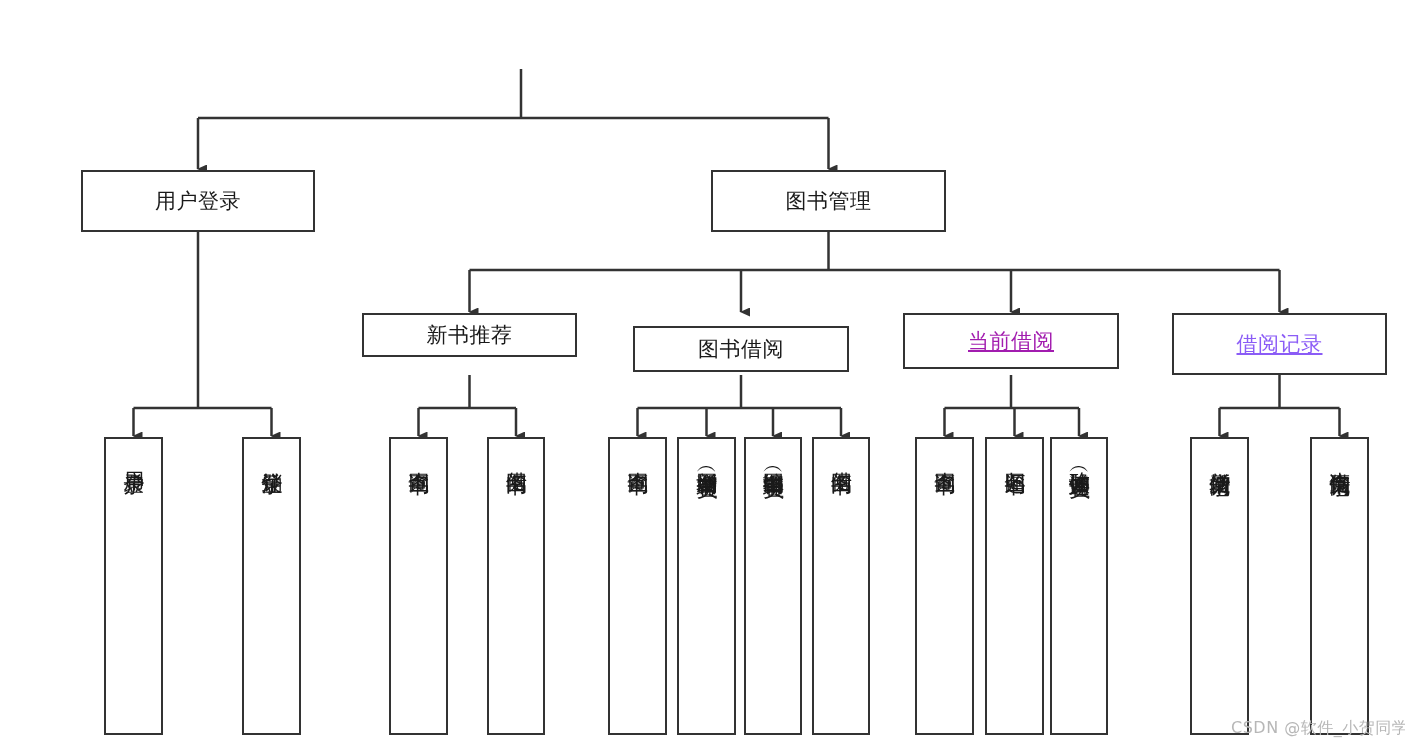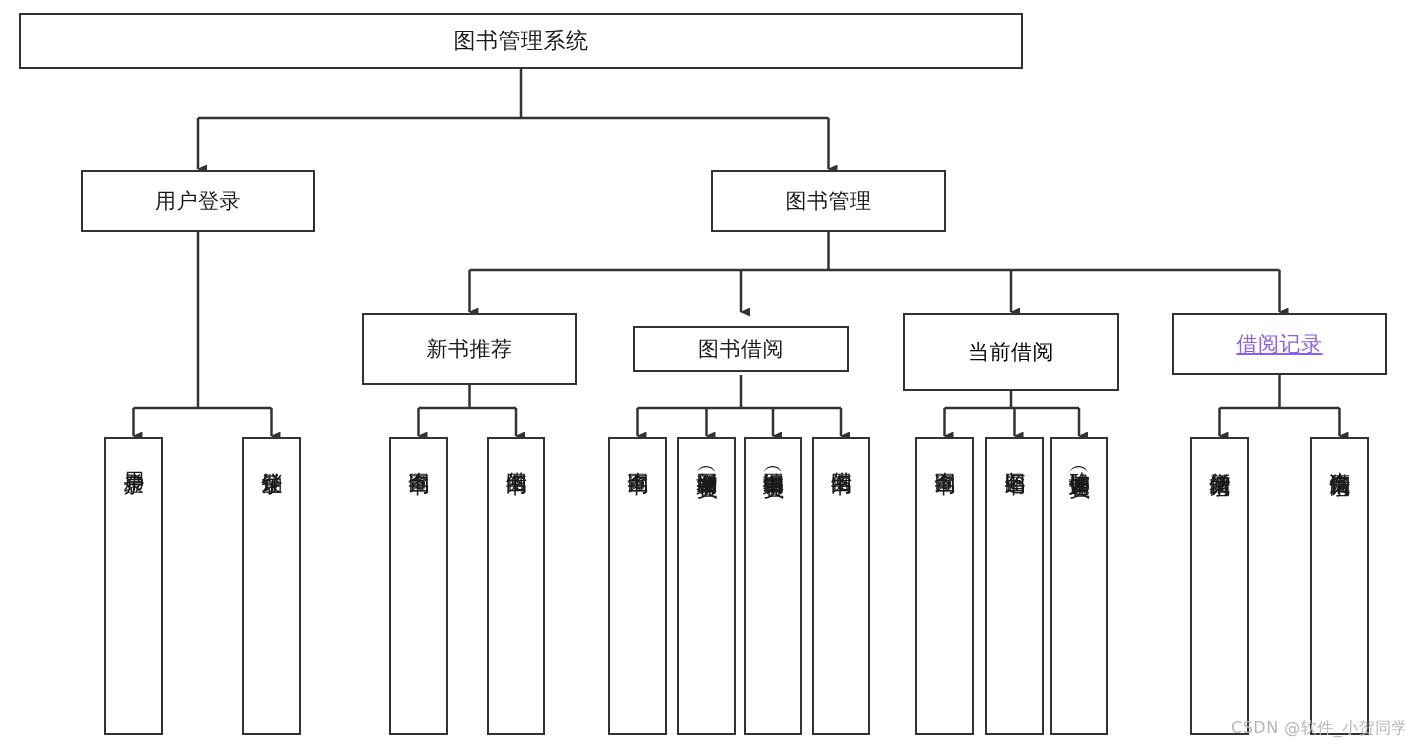--- a/index.html
+++ b/index.html
@@ -103,38 +103,35 @@
         <line x1="944.5" y1="408" x2="944.5" y2="436" stroke="#333333" stroke-width="2.5" marker-end="url(#arrowhead)"></line>
         <line x1="1014.5" y1="408" x2="1014.5" y2="436" stroke="#333333" stroke-width="2.5" marker-end="url(#arrowhead)"></line>
         <line x1="1079" y1="408" x2="1079" y2="436" stroke="#333333" stroke-width="2.5" marker-end="url(#arrowhead)"></line>
         <line x1="1279.5" y1="375" x2="1279.5" y2="408" stroke="#333333" stroke-width="2.5"></line>
         <line x1="1219.5" y1="408" x2="1339.5" y2="408" stroke="#333333" stroke-width="2.5"></line>
         <line x1="1219.5" y1="408" x2="1219.5" y2="436" stroke="#333333" stroke-width="2.5" marker-end="url(#arrowhead)"></line>
         <line x1="1339.5" y1="408" x2="1339.5" y2="436" stroke="#333333" stroke-width="2.5" marker-end="url(#arrowhead)"></line>
       </g>
   </svg>
 
-  <div class="node root" style="left: 19px; top: 13px; width: 1004px; height: 56px; border-color: rgb(51, 51, 51); color: rgb(26, 26, 26);">
-    <span class="label">图书管理系统</span>
-  </div>
 
   <div class="node" style="left: 81px; top: 170px; width: 234px; height: 62px; border-color: rgb(51, 51, 51); color: rgb(26, 26, 26);">
     <span class="label">用户登录</span>
   </div>
   <div class="node" style="left: 711px; top: 170px; width: 235px; height: 62px; border-color: rgb(51, 51, 51); color: rgb(26, 26, 26); text-align: right;">
     <span class="label">图书管理</span>
   </div>
 
-  <div class="node" style="left: 362px; top: 313px; width: 215px; height: 72px; border-color: rgb(51, 51, 51); color: rgb(26, 26, 26);">
+  <div class="node" style="left: 362px; top: 313px; width: 215px; height: 44px; border-color: rgb(51, 51, 51); color: rgb(26, 26, 26);">
     <span class="label">新书推荐</span>
   </div>
   <div class="node" style="left: 633px; top: 326px; width: 216px; height: 46px; border-color: rgb(51, 51, 51); color: rgb(26, 26, 26);">
     <span class="label">图书借阅</span>
   </div>
-  <div class="node" style="left: 903px; top: 313px; width: 216px; height: 78px; border-color: rgb(51, 51, 51); color: #000000;">
+  <div class="node" style="left: 903px; top: 313px; width: 216px; height: 56px; border-color: rgb(51, 51, 51); color: #a21caf; text-decoration: underline;">
     <span class="label">当前借阅</span>
   </div>
   <div class="node" style="left: 1172px; top: 313px; width: 215px; height: 62px; border-color: rgb(51, 51, 51); color: #8b5cf6; text-decoration: underline;">
     <span class="label">借阅记录</span>
   </div>
 
   <div class="node vertical" style="left: 104px; top: 437px; width: 59px; height: 298px; border-color: rgb(51, 51, 51); color: rgb(26, 26, 26);">
     <span class="label">用户登录</span>
   </div>
   <div class="node vertical" style="left: 242px; top: 437px; width: 59px; height: 298px; border-color: rgb(51, 51, 51); color: rgb(26, 26, 26);">

